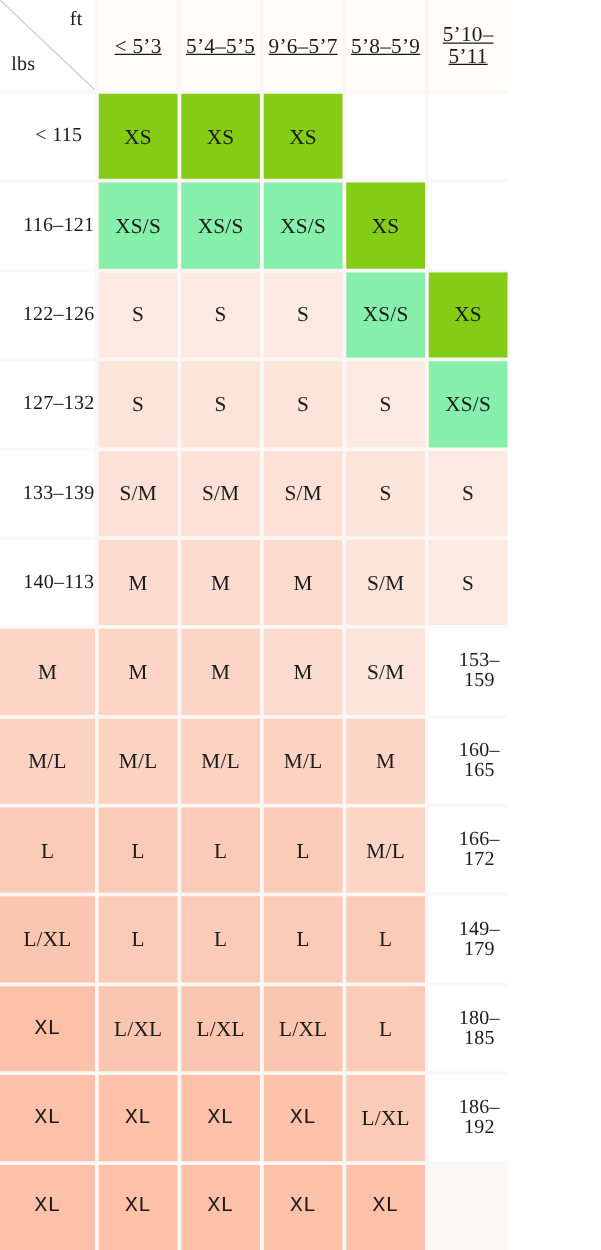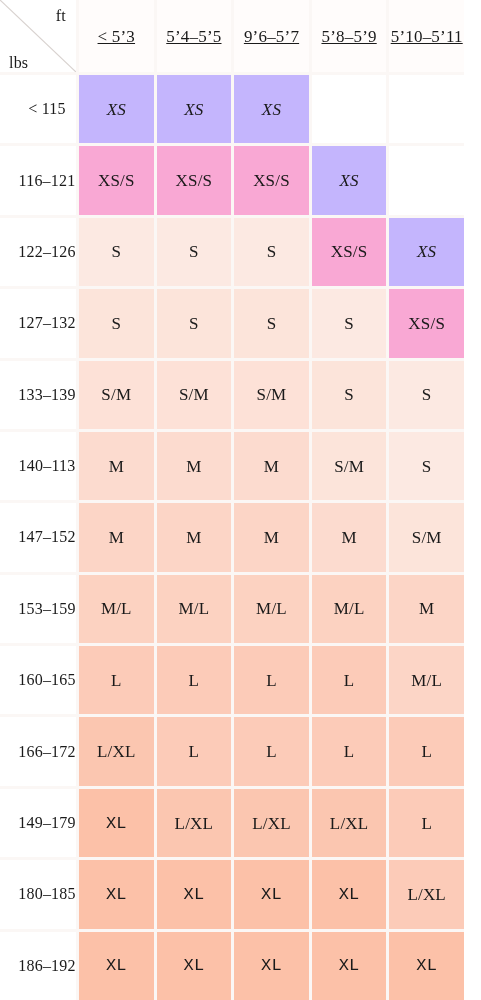--- a/index.html
+++ b/index.html
@@ -10,21 +10,21 @@
   }
   body {
     width: 481px;
     height: 1000px;
     overflow: hidden;
     font-family: "Liberation Serif", "DejaVu Serif", serif;
     color: #1a1a1a;
   }
 
   #size-chart {
-    width: 464px;
+    width: 406px;
     height: 1000px;
     display: grid;
     grid-template-columns: 76px repeat(5, 1fr);
     grid-template-rows: 72px repeat(13, 1fr);
     gap: 3px;
     background: #fbf7f5;
     box-sizing: border-box;
   }
 
   .cell {
@@ -52,21 +52,21 @@
     height: 100%;
   }
   .corner .lbl-ft {
     position: absolute;
     top: 8px;
     right: 10px;
     font-size: 16px;
   }
   .corner .lbl-lbs {
     position: absolute;
-    bottom: 1px;
+    bottom: 12px;
     left: 9px;
     font-size: 16px;
   }
 
   
   .col-head {
     background: #fffcfb;
     font-size: 17px;
     text-decoration: underline;
   }
@@ -74,22 +74,22 @@
   
   .row-head {
     background: #ffffff;
     font-size: 16px;
     padding-left: 18px;
     justify-content: center;
   }
 
   
   .s0  { background: #ffffff; }
-  .s1  { background: #c4b5fd; font-style: italic; }
-  .s2  { background: #f9a8d4; }
+  .s1  { background: #84cc16; }
+  .s2  { background: #86efac; }
   .s3  { background: #fce9e2; }
   .s4  { background: #fce4da; }
   .s5  { background: #fde1d7; }
   .s6  { background: #fcdbcf; }
   .s7  { background: #fcd5c6; }
   .s8  { background: #fcd2c1; }
   .s9  { background: #fccbb8; }
   .s10 { background: #fbc6b0; }
   .s11 { background: #fcc1a8; font-family: Liberation Mono, monospace; }
 </style>
@@ -139,21 +139,20 @@
     <div class="cell s5">S/M</div>
     <div class="cell s5">S/M</div>
     <div class="cell s4">S</div>
     <div class="cell s3">S</div>
     <div class="cell row-head">140–113</div>
     <div class="cell s6">M</div>
     <div class="cell s6">M</div>
     <div class="cell s6">M</div>
     <div class="cell s4">S/M</div>
     <div class="cell s3">S</div>
-    <div class="cell row-head">147–152</div>
     <div class="cell s7">M</div>
     <div class="cell s7">M</div>
     <div class="cell s7">M</div>
     <div class="cell s6">M</div>
     <div class="cell s4">S/M</div>
     <div class="cell row-head">153–159</div>
     <div class="cell s8">M/L</div>
     <div class="cell s8">M/L</div>
     <div class="cell s8">M/L</div>
     <div class="cell s8">M/L</div>

